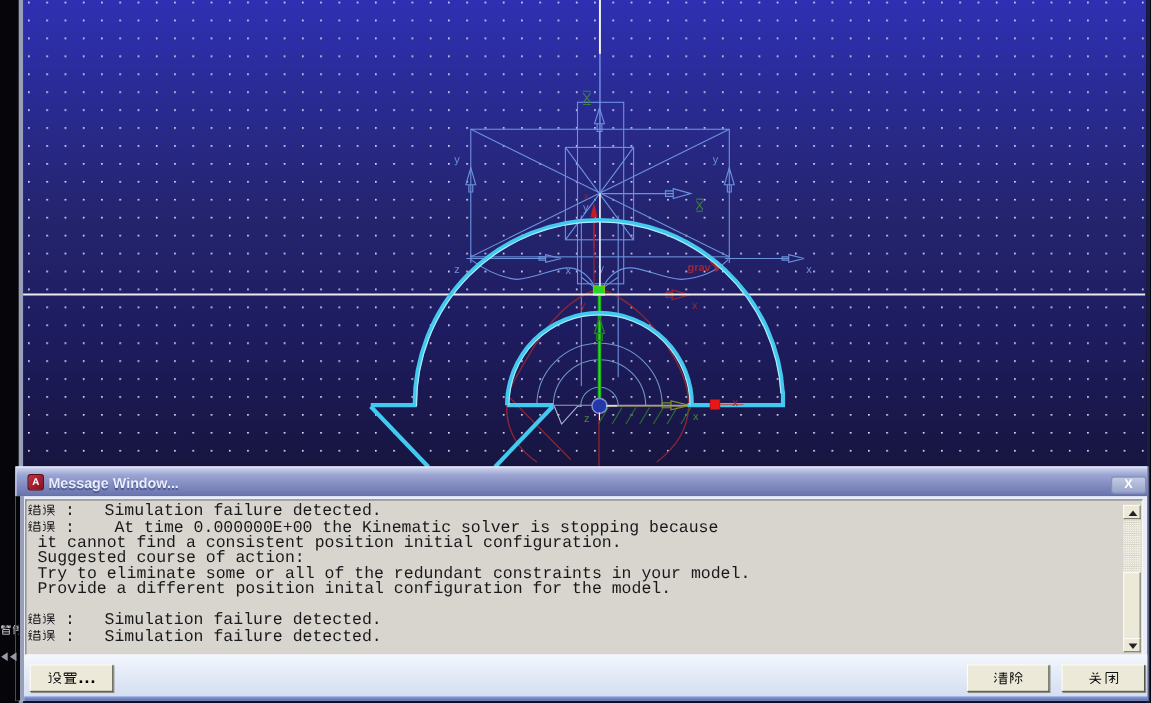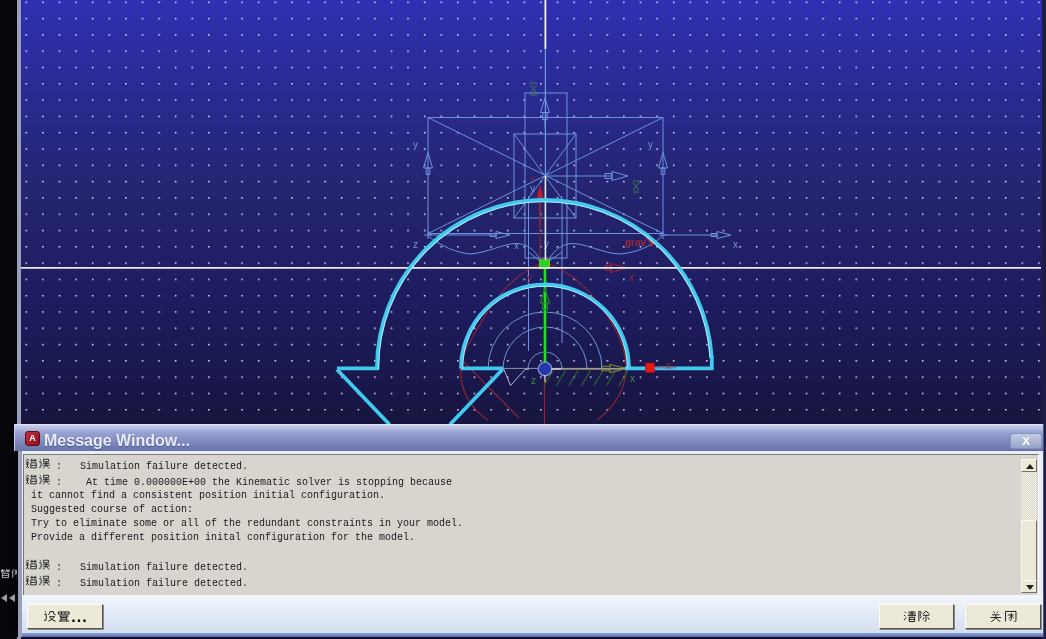--- a/index.html
+++ b/index.html
@@ -3,26 +3,26 @@
 <meta charset="utf-8">
 <style>
 html,body{margin:0;padding:0;background:#000;}
 #stage{position:relative;width:1046px;height:639px;overflow:hidden;background:#000;font-family:"Liberation Sans",sans-serif;}
 #canvas{position:absolute;left:0;top:0;width:1046px;height:639px;}
 
 #mw{position:absolute;left:14px;top:424px;width:1028px;height:213px;background:#e9eef9;border-left:1px solid #c9d2ec;border-right:1px solid #4a5684;}
 #mwleft{position:absolute;left:-1px;top:27px;width:9px;height:186px;background:linear-gradient(90deg,#050508 0 4px,#97a0b8 4px 8px,#e8ecf8 8px 9px);}
 #titlebar{position:absolute;left:0;top:0;width:100%;height:27px;background:linear-gradient(#ccd3ee,#9aa3d2 28%,#7e88bd 70%,#6b75ae);border-top:1px solid #dfe4f8;border-bottom:1px solid #6770a8;box-sizing:border-box;}
 #ticon{position:absolute;left:10px;top:6px;width:13px;height:13px;border-radius:3px;background:linear-gradient(135deg,#c43040,#8c0f1e);border:1px solid #5f0d14;color:#fff;font-size:9px;font-weight:bold;text-align:center;line-height:12px;}
-#ttext{position:absolute;left:29px;top:7px;color:#e9edfc;font-size:16px;font-weight:bold;text-shadow:0 1px 1px #4a548c;}
+#ttext{position:absolute;left:29px;top:7px;color:#e9edfc;font-size:13px;font-weight:bold;text-shadow:0 1px 1px #4a548c;}
 #closeb{position:absolute;left:995px;top:8px;width:30px;height:14px;border-radius:3px;background:linear-gradient(#c3cce4,#98a4c8);border:1px solid #8591ba;color:#fff;font-weight:bold;font-size:11.5px;display:flex;align-items:center;justify-content:center;}
 #textarea{position:absolute;left:8px;top:30px;width:1014px;height:140px;background:#d7d5ce;border-top:1px solid #75757a;border-left:1px solid #75757a;border-bottom:1px solid #fcfcfc;border-right:1px solid #fcfcfc;}
 .cjk{width:12.5px;height:12.5px;display:inline-block;vertical-align:-2px;stroke:#19191c;}
 .cjkb{width:13.5px;height:14px;display:inline-block;vertical-align:-2px;stroke:#121212;margin:0 0.5px;}
-#msgs{position:absolute;left:1px;top:3px;font-family:"Liberation Mono",monospace;font-size:10px;line-height:14px;color:#19191c;white-space:pre;}
+#msgs{position:absolute;left:1px;top:3px;font-family:"Liberation Mono",monospace;font-size:15px;line-height:14px;color:#19191c;white-space:pre;}
 
 #sbar{position:absolute;right:1px;top:4px;width:16px;height:134px;background:#e7e4d8;}
 .sbtn{position:absolute;left:0;width:16px;background:#ece9d8;border:1px solid;border-color:#fbfaf2 #72726a #72726a #fbfaf2;box-sizing:border-box;}
 #sup{top:0;height:13px;}
 #sdown{bottom:0;height:13px;}
 #sthumb{top:61px;height:62px;position:absolute;left:0;width:16px;background:#ece9d8;border:1px solid;border-color:#fbfaf2 #72726a #72726a #fbfaf2;box-sizing:border-box;}
 #strack{position:absolute;left:0;top:13px;width:16px;height:48px;background:repeating-conic-gradient(#f6f4ec 0% 25%, #d9d6c8 0% 50%) 0 0/2px 2px;}
 .arr{position:absolute;left:4px;width:0;height:0;border-left:4px solid transparent;border-right:4px solid transparent;}
 #sup .arr{top:4px;border-bottom:5px solid #222;}
 #sdown .arr{top:4px;border-top:5px solid #222;}

